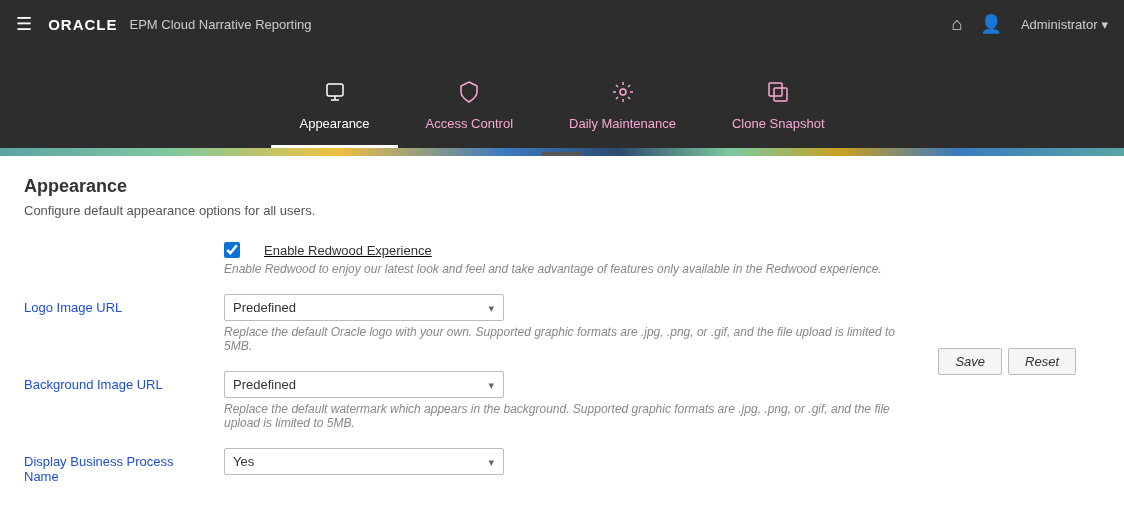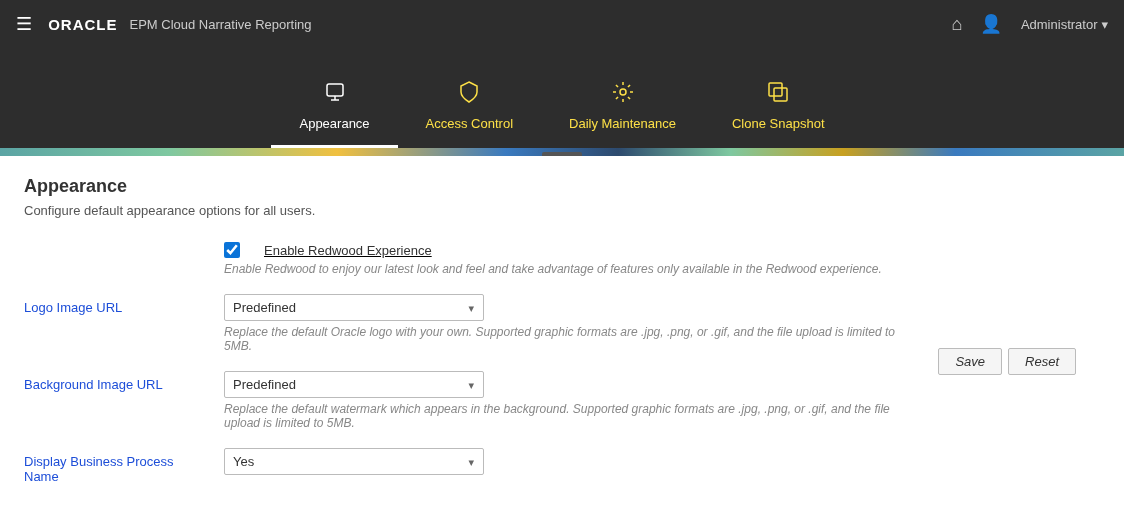--- a/index.html
+++ b/index.html
@@ -59,21 +59,21 @@
       padding: 0 0 0 0;
       height: 100px;
       gap: 0;
     }
     .tab-item {
       display: flex;
       flex-direction: column;
       align-items: center;
       justify-content: flex-end;
       padding: 0 28px 14px 28px;
-      color: #fde047;
+      color: #f9a8d4;
       cursor: pointer;
       border-bottom: 3px solid transparent;
       min-width: 110px;
       gap: 8px;
     }
     .tab-item.active {
       color: #fff;
       border-bottom: 3px solid #fff;
     }
     .tab-icon {
@@ -199,21 +199,21 @@
       width: 16px;
       height: 16px;
       accent-color: #0a73d8;
       cursor: pointer;
     }
 
     
     .select-wrap {
       position: relative;
       display: inline-block;
-      width: 260px;
+      width: 280px;
       border-radius: 13px;
     }
     .select-wrap select {
       width: 100%;
       padding: 5px 30px 5px 8px;
       border: 1px solid #bbb;
       border-radius: 2px;
       background: #fff;
       font-size: 13px;
       color: #333;

